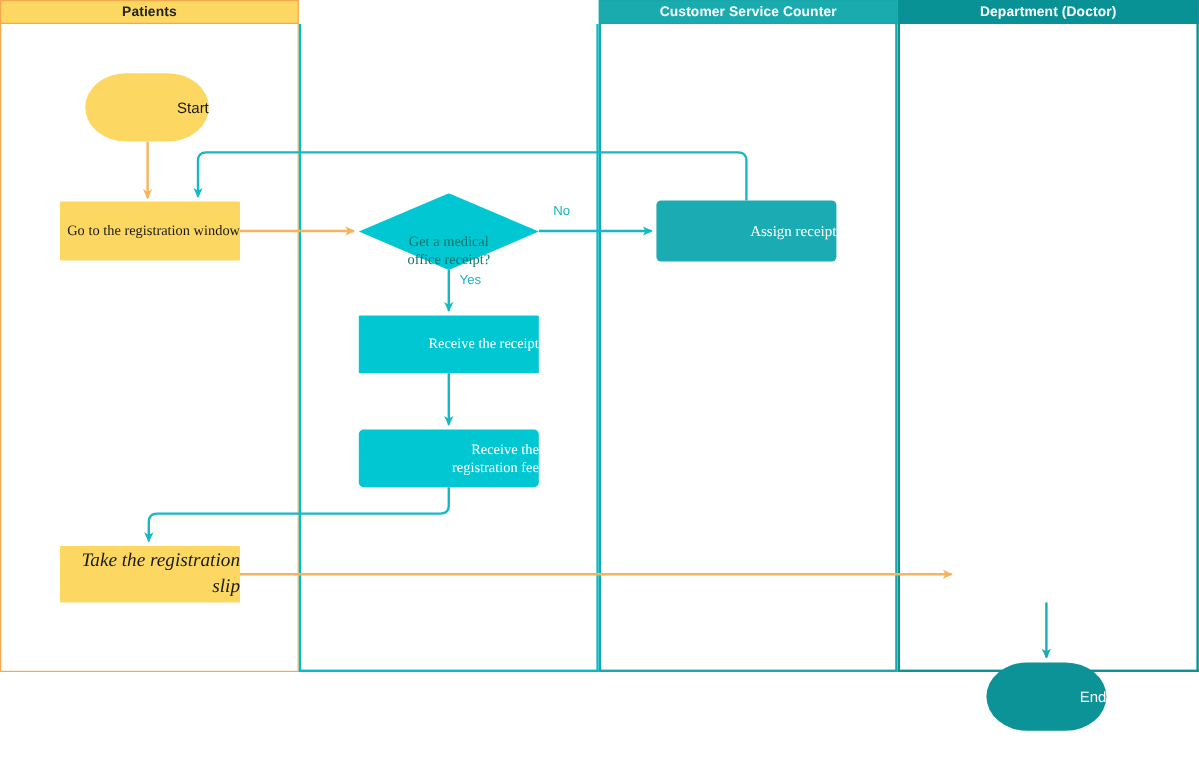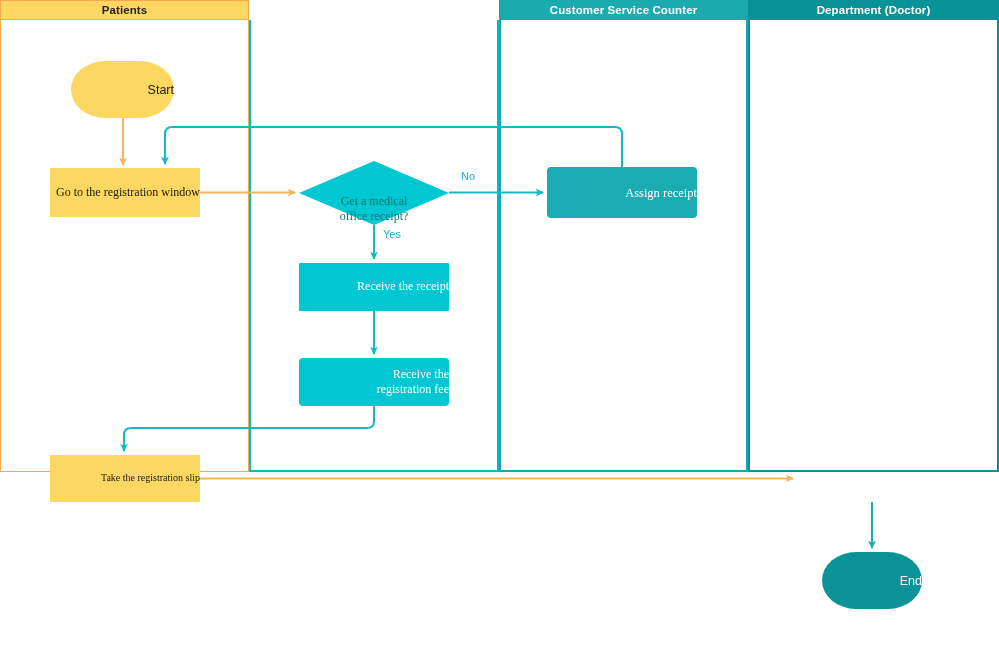--- a/index.html
+++ b/index.html
@@ -1,18 +1,18 @@
 <!DOCTYPE html>
 <html><head>
 <meta charset="utf-8">
 <style>
   html,body{margin:0;padding:0;background:#ffffff;}
   body{width:999px;height:653px;overflow:hidden;
        font-family:"Liberation Serif", serif;}
-  #stage{position:relative;width:999px;height:472px;background:#fff;}
+  #stage{position:relative;width:999px;height:560px;background:#fff;}
 
   
   .lane{position:absolute;top:0;bottom:0;box-sizing:border-box;}
   .lane-body{position:absolute;left:0;right:0;top:20px;bottom:0;
              box-sizing:border-box;background:#ffffff;}
   .lane-head{position:absolute;left:0;right:0;top:0;height:20px;
              box-sizing:border-box;
              display:flex;align-items:center;justify-content:center;
              font-family:"Liberation Sans", sans-serif;
              font-size:11.5px;font-weight:bold;letter-spacing:.1px;}
@@ -136,21 +136,21 @@
     <span style="white-space:pre-line;">Receive the
 registration fee</span>
   </div>
 
   <div class="node n-process-sharp" style="left:299px;top:263px;width:150px;height:48px;background:#00C7D2;color:#fff;
               font-size:12px;">
     <span>Receive the receipt</span>
   </div>
 
   <div class="node n-process-sharp" style="left:50px;top:455px;width:150px;height:47px;background:#FCD862;color:#1A1A1A;
-              font-size:10px;">
+              font-size:16px;font-style:italic;">
     <span>Take the registration slip</span>
   </div>
 
 
   <div class="node n-terminator" style="left:822px;top:552px;width:100px;height:57px;background:#0C9398;color:#fff;
               font-family:'Liberation Sans',sans-serif;font-size:12.5px;">
     <span>End</span>
   </div>
 
 </div>

